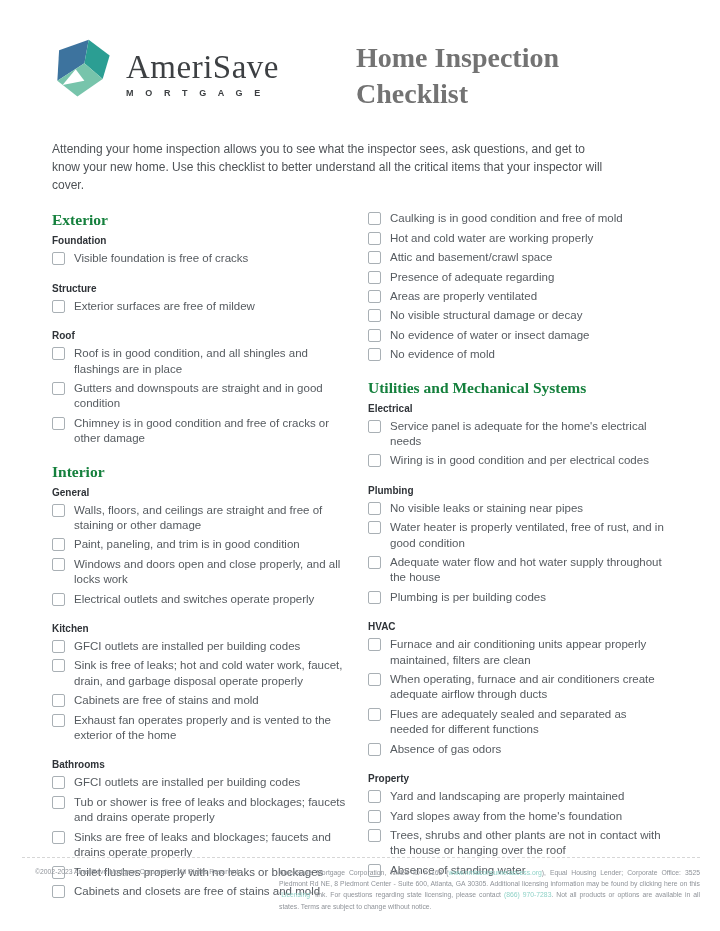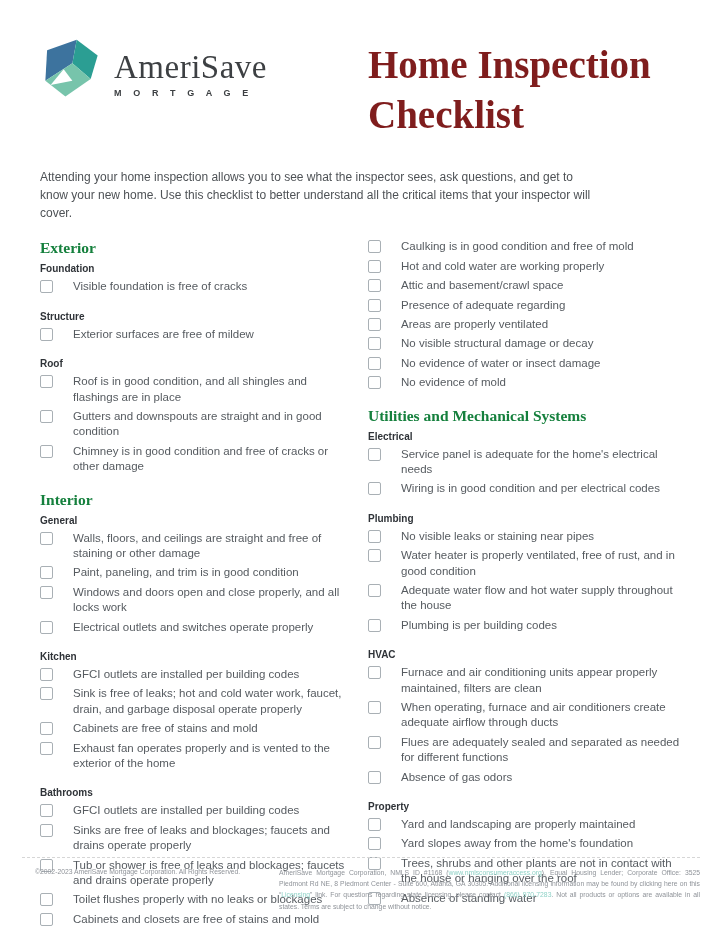--- a/index.html
+++ b/index.html
@@ -1,61 +1,61 @@
 <!DOCTYPE html>
 <html><head>
 <meta charset="utf-8">
 <style>
   html,body { margin:0; padding:0; background:#ffffff; }
   .page {
     position:relative;
     width:720px; height:931px;
     background:#ffffff;
     box-sizing:border-box;
-    padding:38px 40px 0;
+    padding:38px 52px 0;
     overflow:hidden;
     font-family:"Liberation Sans", sans-serif;
   }
   
   .header { display:flex; justify-content:space-between; align-items:flex-start; }
   .logo { display:flex; align-items:flex-start; gap:11px; }
   .logo-mark svg { width:63px; height:61px; display:block; }
   .logo-text { padding-top:13px; }
   .brand {
     font-family:"Liberation Serif", serif;
     font-size:33px; line-height:1; color:#3d4043; letter-spacing:0.5px;
   }
   .brand-sub {
     font-size:9px; font-weight:bold; letter-spacing:4.6px;
     color:#3d4043; text-align:left; margin-top:4px; padding-right:1px;
   }
   .doc-title {
     width:312px;
     font-family:"Liberation Serif", serif;
-    font-weight:bold; font-size:39px; line-height:1.27;
-    color:#7f1d1d; padding-top:2px;
+    font-weight:bold; font-size:28px; line-height:1.27;
+    color:#737373; padding-top:2px;
   }
   
   .intro {
     margin-top:30px; width:552px;
     font-size:12px; line-height:1.48; color:#4e5256;
   }
   
   .columns { display:flex; gap:16px; margin-top:17px; }
   .column { width:312px; }
   .section { margin-bottom:7px; }
   .section-heading {
     font-family:"Liberation Serif", serif;
     font-weight:bold; font-size:15.5px; color:#15803d;
     margin:0 0 6px;
   }
   .group { margin-bottom:16px; }
   .subheading { font-size:10px; font-weight:bold; color:#2f3338; margin:0 0 5px; }
   .item {
-    display:flex; gap:20px; margin-bottom:4px;
+    display:flex; gap:9px; margin-bottom:4px;
     font-size:11.5px; line-height:1.34; color:#565b60;
   }
   .checkbox {
     flex:0 0 auto; width:11px; height:11px;
     border:1.4px solid #a9b0b5; border-radius:2px;
     margin-top:1px; background:#fff; cursor:pointer;
   }
   [data-name="column-right"] .section:last-child { margin-top:16px; }
   
   .footer {
@@ -173,25 +173,25 @@
             </div>
           </div>
           <div class="group" data-name="group-bathrooms">
             <div class="subheading" data-name="group-subheading">Bathrooms</div>
             <div class="item" data-name="checklist-item">
               <span class="checkbox" role="checkbox" aria-checked="false" data-name="checkbox"></span>
               <span data-name="checklist-item-label">GFCI outlets are installed per building codes</span>
             </div>
             <div class="item" data-name="checklist-item">
               <span class="checkbox" role="checkbox" aria-checked="false" data-name="checkbox"></span>
+              <span data-name="checklist-item-label">Tub or shower is free of leaks and blockages; faucets and drains operate properly</span>
+            </div>
+            <div class="item" data-name="checklist-item">
+              <span class="checkbox" role="checkbox" aria-checked="false" data-name="checkbox"></span>
               <span data-name="checklist-item-label">Sinks are free of leaks and blockages; faucets and drains operate properly</span>
-            </div>
-            <div class="item" data-name="checklist-item">
-              <span class="checkbox" role="checkbox" aria-checked="false" data-name="checkbox"></span>
-              <span data-name="checklist-item-label">Tub or shower is free of leaks and blockages; faucets and drains operate properly</span>
             </div>
             <div class="item" data-name="checklist-item">
               <span class="checkbox" role="checkbox" aria-checked="false" data-name="checkbox"></span>
               <span data-name="checklist-item-label">Toilet flushes properly with no leaks or blockages</span>
             </div>
             <div class="item" data-name="checklist-item">
               <span class="checkbox" role="checkbox" aria-checked="false" data-name="checkbox"></span>
               <span data-name="checklist-item-label">Cabinets and closets are free of stains and mold</span>
             </div>
           </div>

